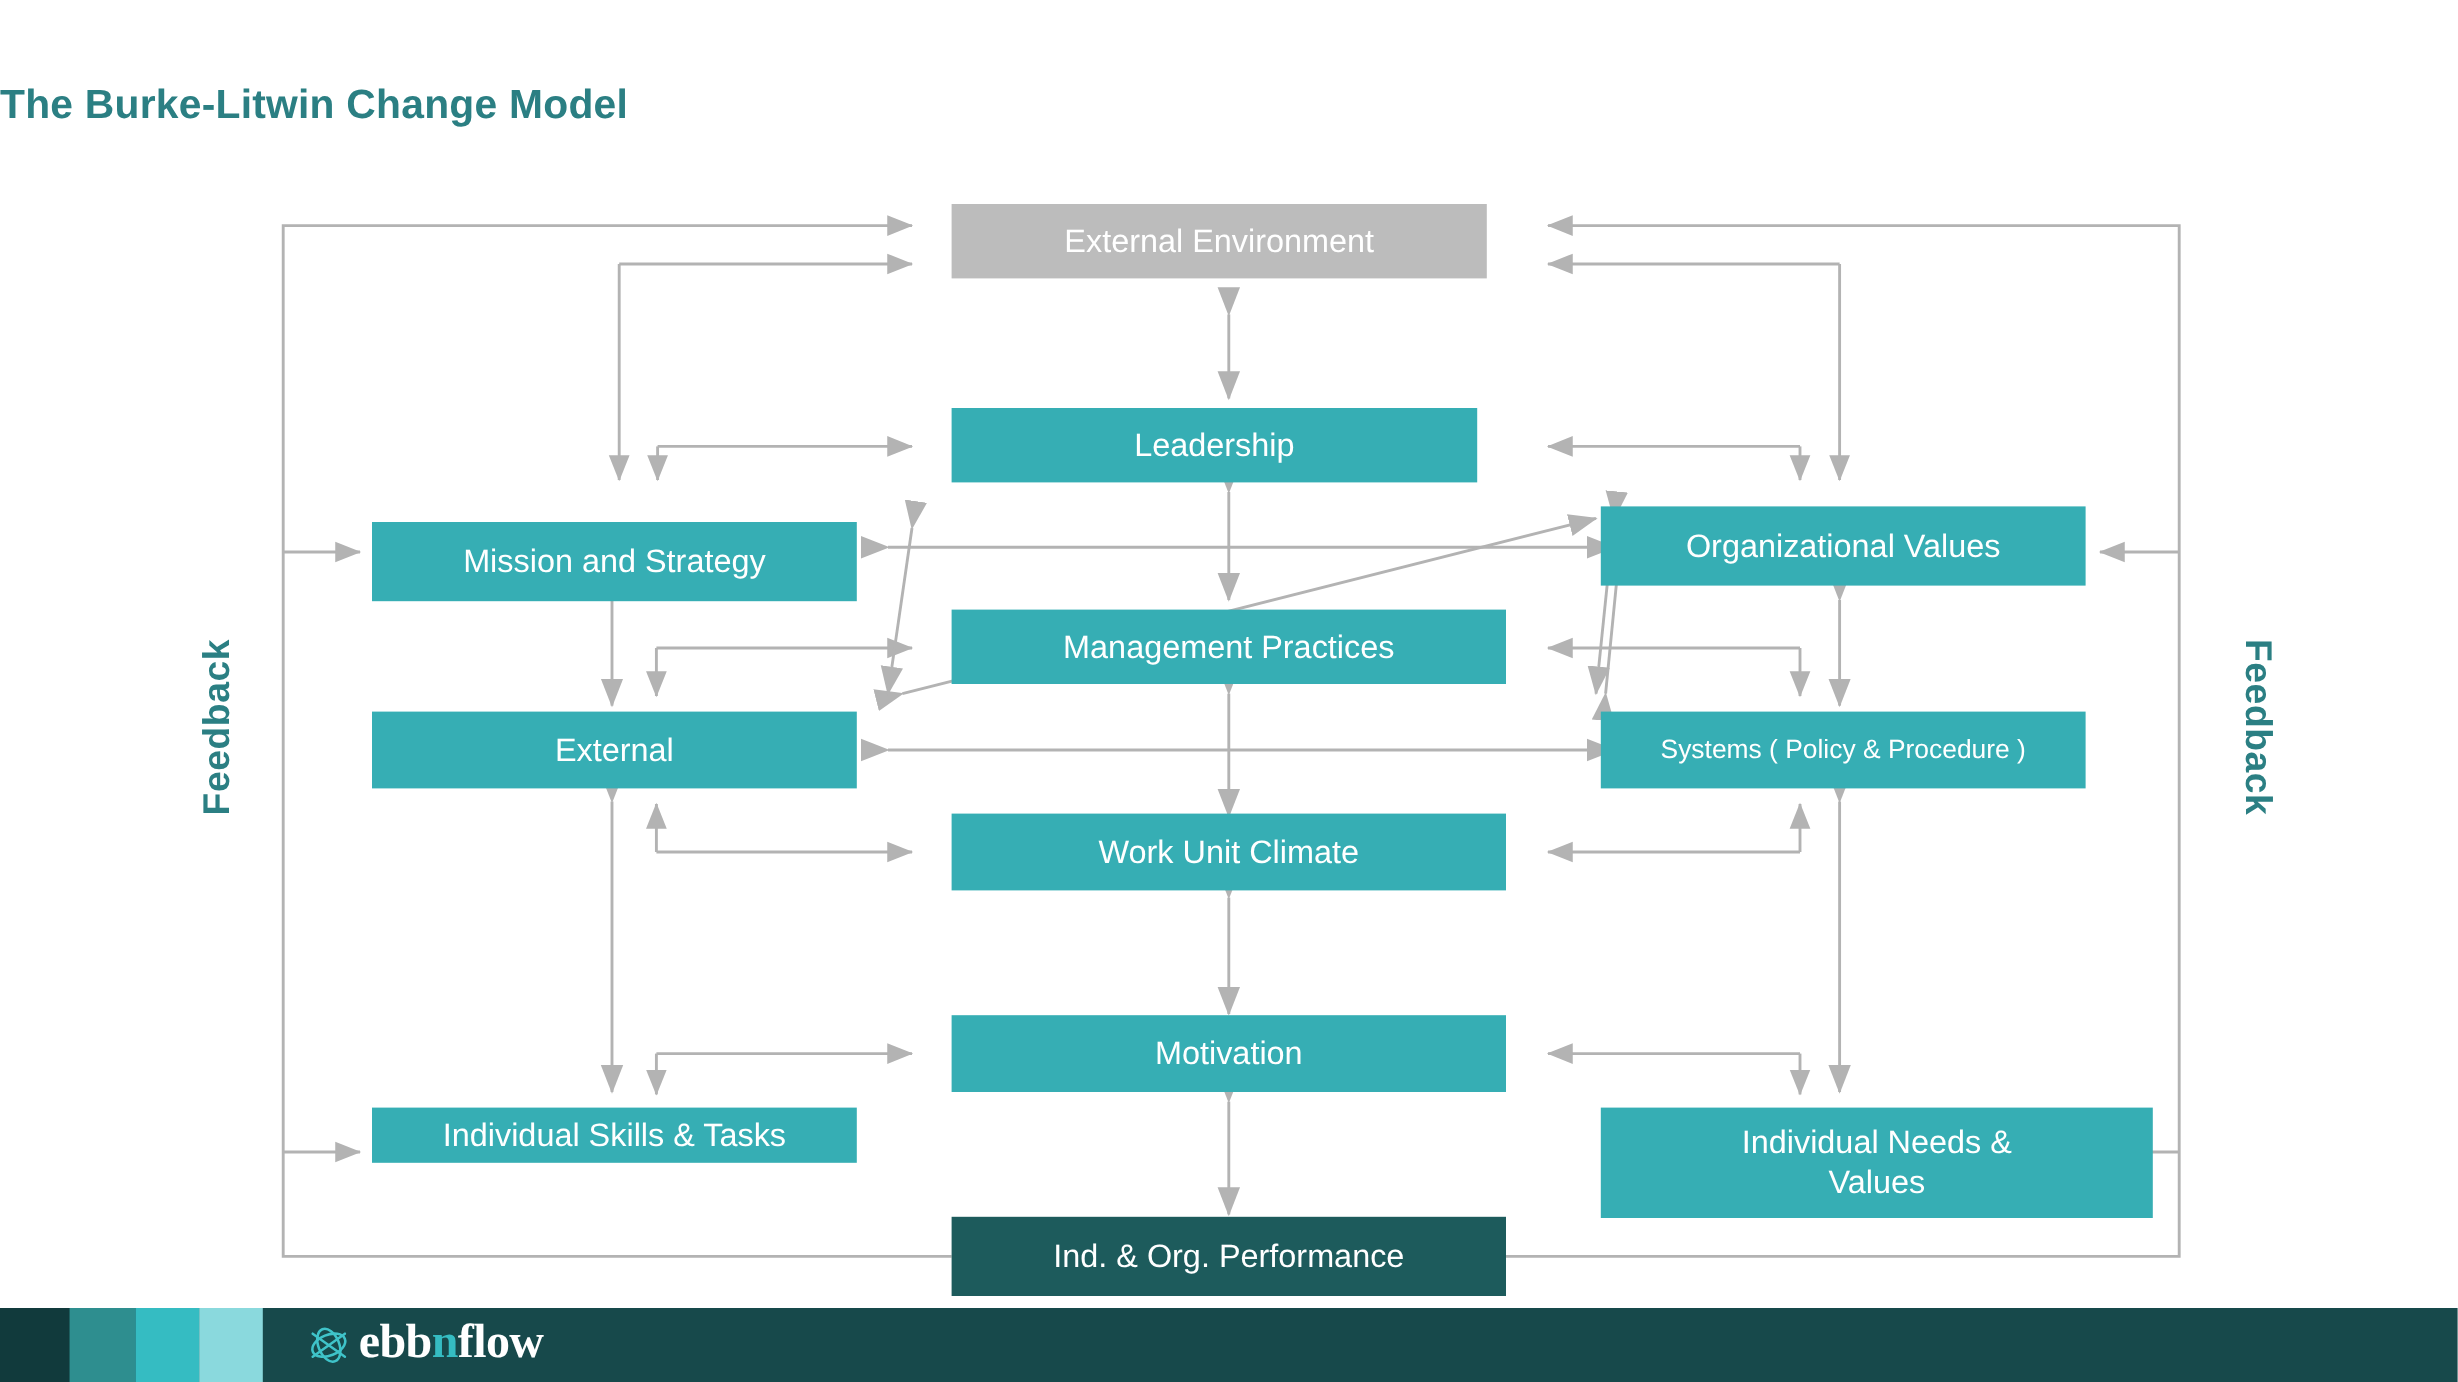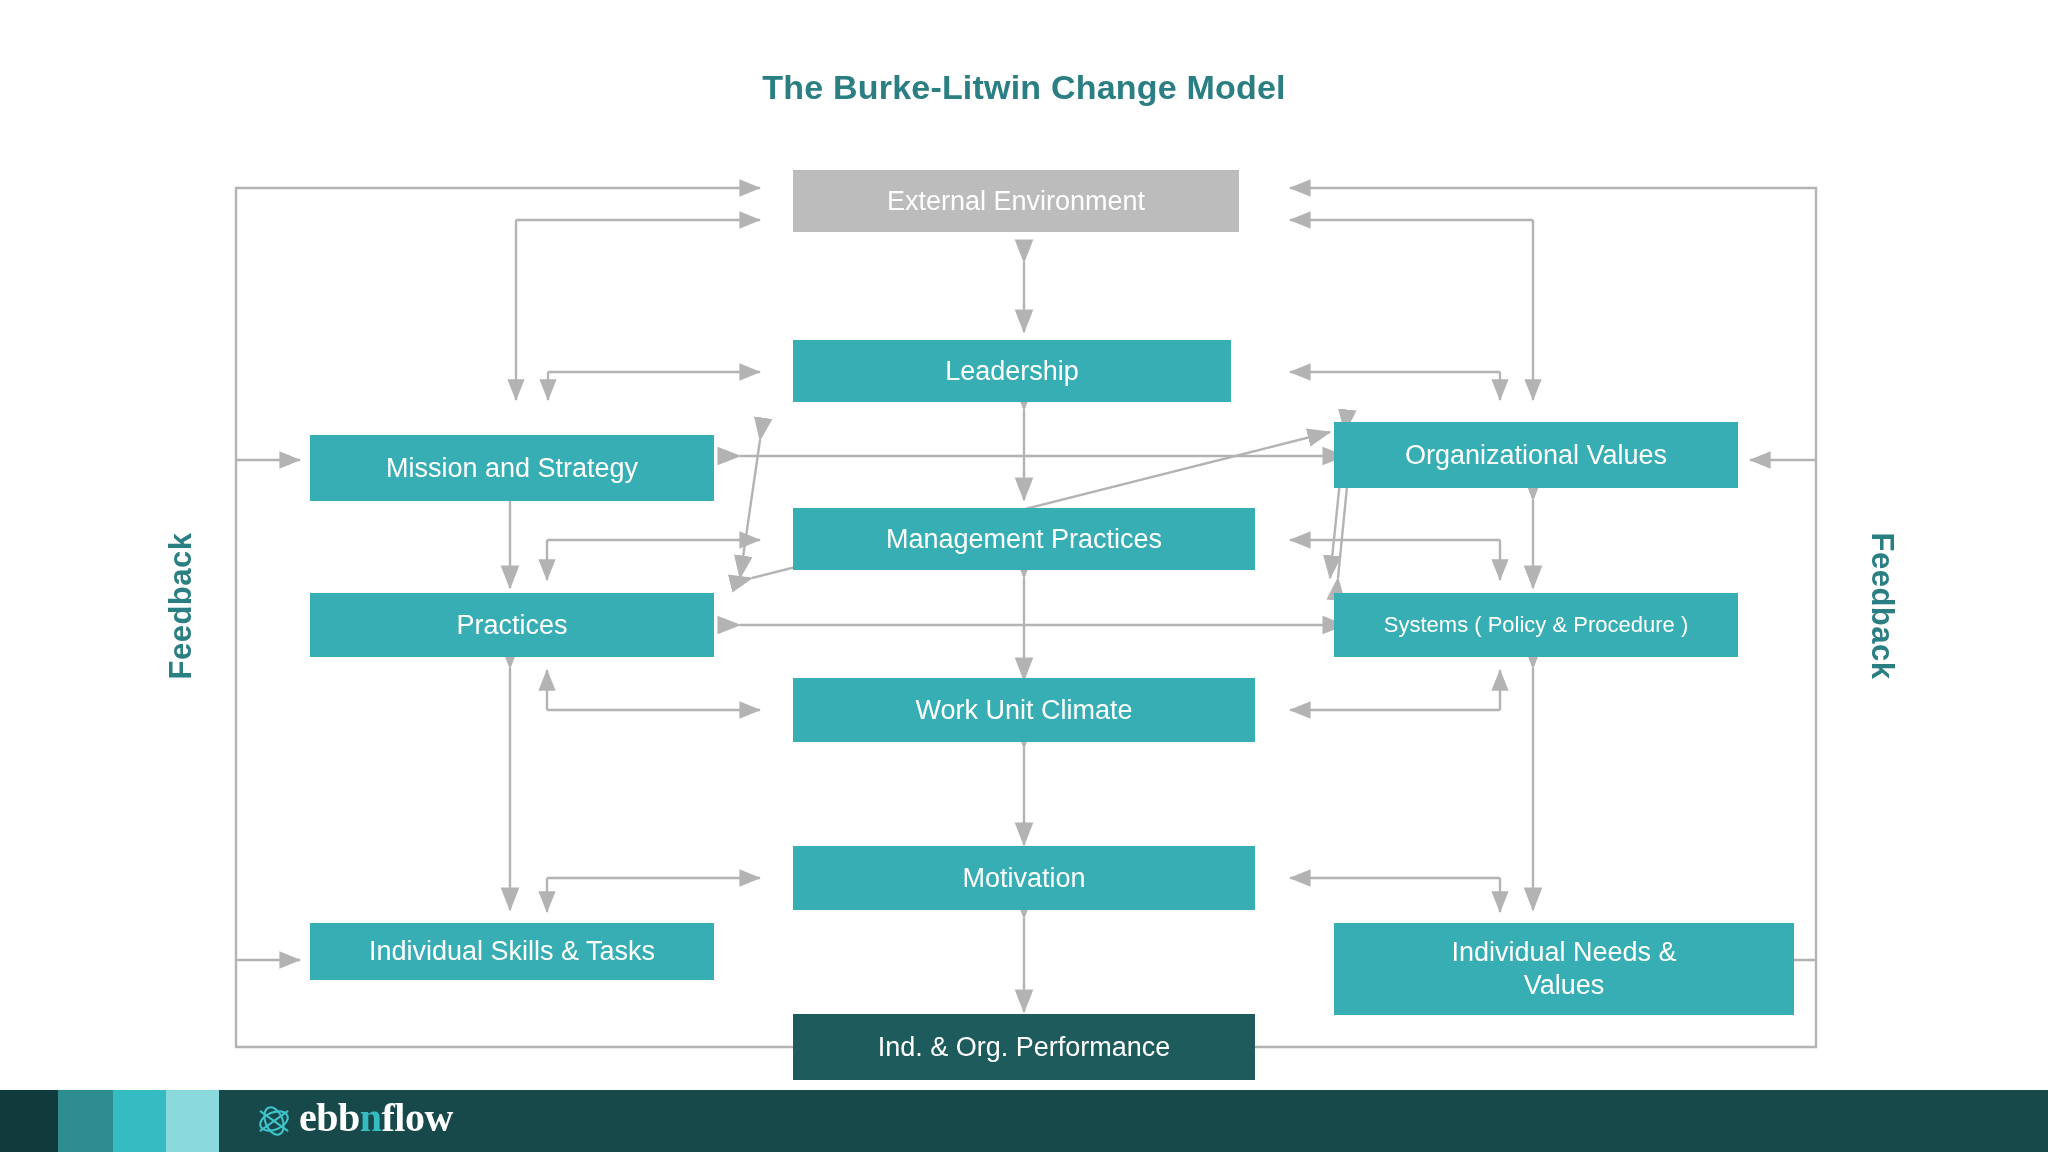--- a/index.html
+++ b/index.html
@@ -20,21 +20,21 @@
     height: 1152px;
     background: #ffffff;
   }
 
   
   .title {
     position: absolute;
     left: 0;
     top: 68px;
     width: 2048px;
-    text-align: center;
+    text-align: left;
     font-size: 34px;
     font-weight: bold;
     color: #2b7f83;
     letter-spacing: 0.2px;
   }
 
   
   #arrows {
     position: absolute;
     left: 0;
@@ -219,36 +219,36 @@
 
   <div class="node teal" style="left:1334px; top:422px; width:404px; height:66px;">
     <span>Organizational Values</span>
   </div>
 
   <div class="node teal" style="left:793px; top:508px; width:462px; height:62px;">
     <span>Management Practices</span>
   </div>
 
   <div class="node teal" style="left:310px; top:593px; width:404px; height:64px;">
-    <span>Practices</span>
+    <span>External</span>
   </div>
 
   <div class="node teal small" style="left:1334px; top:593px; width:404px; height:64px;">
     <span>Systems ( Policy &amp; Procedure )</span>
   </div>
 
   <div class="node teal" style="left:793px; top:678px; width:462px; height:64px;">
     <span>Work Unit Climate</span>
   </div>
 
   <div class="node teal" style="left:793px; top:846px; width:462px; height:64px;">
     <span>Motivation</span>
   </div>
 
-  <div class="node teal" style="left:310px; top:923px; width:404px; height:57px;">
+  <div class="node teal" style="left:310px; top:923px; width:404px; height:46px;">
     <span>Individual Skills &amp; Tasks</span>
   </div>
 
   <div class="node teal" style="left:1334px; top:923px; width:460px; height:92px; flex-direction:column;">
     <span>Individual Needs &amp;</span>
     <span>Values</span>
   </div>
 
   <div class="node dark" style="left:793px; top:1014px; width:462px; height:66px;">
     <span>Ind. &amp; Org. Performance</span>

